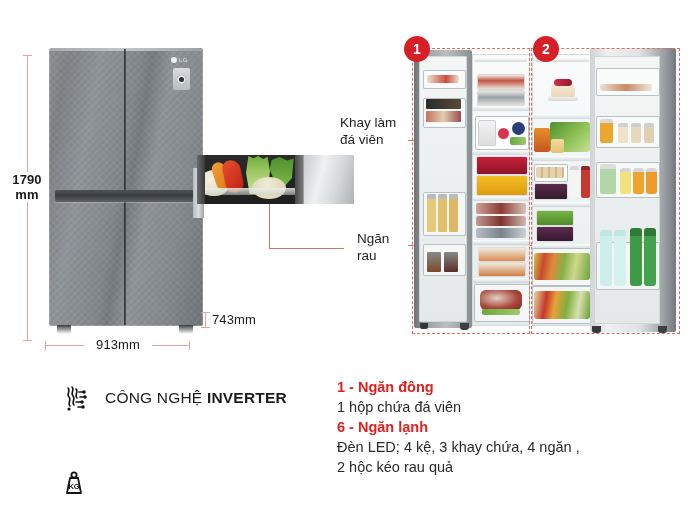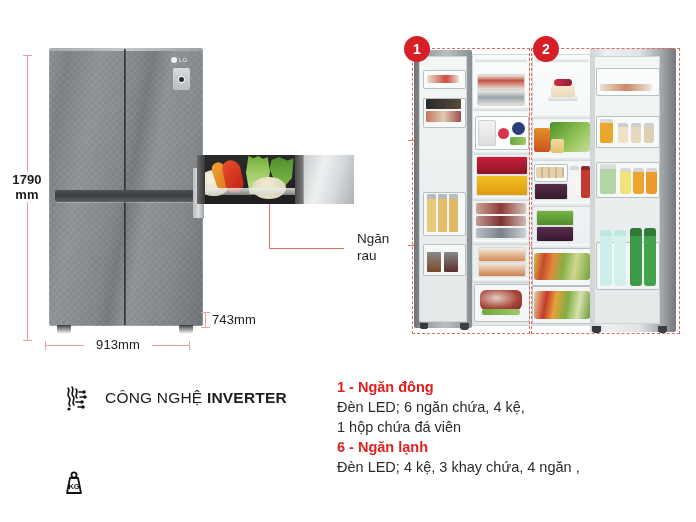--- a/index.html
+++ b/index.html
@@ -376,20 +376,24 @@
   </div>
   <div class="inset-frame"></div>
 
   <div class="conn" style="left:269px; top:204px; width:1px; height:45px;"></div>
   <div class="conn" style="left:269px; top:248px; width:75px; height:1px;"></div>
 
   <div class="conn" style="left:408px; top:140px; width:92px; height:1px;"></div>
 
   <div class="conn" style="left:408px; top:245px; width:140px; height:1px;"></div>
 
+  <div class="callout" style="left:340px; top:114px;">
+    <div>Khay làm</div>
+    <div>đá viên</div>
+  </div>
   <div class="callout" style="left:357px; top:230px;">
     <div>Ngăn</div>
     <div>rau</div>
   </div>
 
   <div id="open-fridge">
 
     <div class="unit" style="left:4px; width:116px; height:292px;">
 
       <div class="door-outer" style="left:0; top:6px; width:58px; height:278px;"></div>
@@ -552,19 +556,19 @@
       <svg width="30" height="30" viewBox="0 0 30 30" aria-hidden="true">
         <path d="M11 10 h8 l3 15 H8 Z" fill="none" stroke="#141414" stroke-width="1.8" stroke-linejoin="round"></path>
         <circle cx="15" cy="7" r="2.6" fill="none" stroke="#141414" stroke-width="1.8"></circle>
         <text x="15" y="21" font-family="Liberation Sans, sans-serif" font-size="7.5" font-weight="bold" fill="#141414" text-anchor="middle">KG</text>
       </svg>
     </span>
   </div>
 
   <div class="desc-block">
     <div class="desc-head">1 - Ngăn đông</div>
-    <div class="desc-body">Đèn LED; 6 ngăn chứa, 4 kệ,</div>
     <div class="desc-body">1 hộp chứa đá viên</div>
     <div class="desc-head">6 - Ngăn lạnh</div>
     <div class="desc-body">Đèn LED; 4 kệ, 3 khay chứa, 4 ngăn ,</div>
+    <div class="desc-body">2 hộc kéo rau quả</div>
   </div>
 
 </div>
 
 </body></html>

